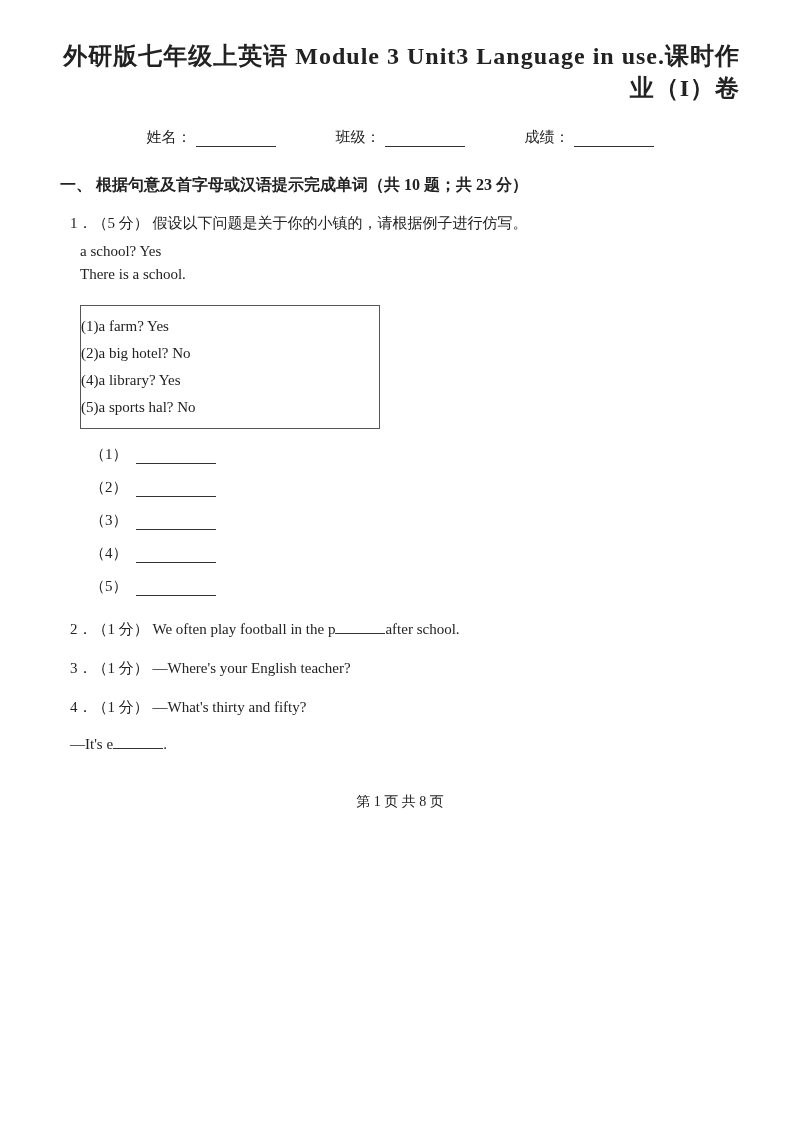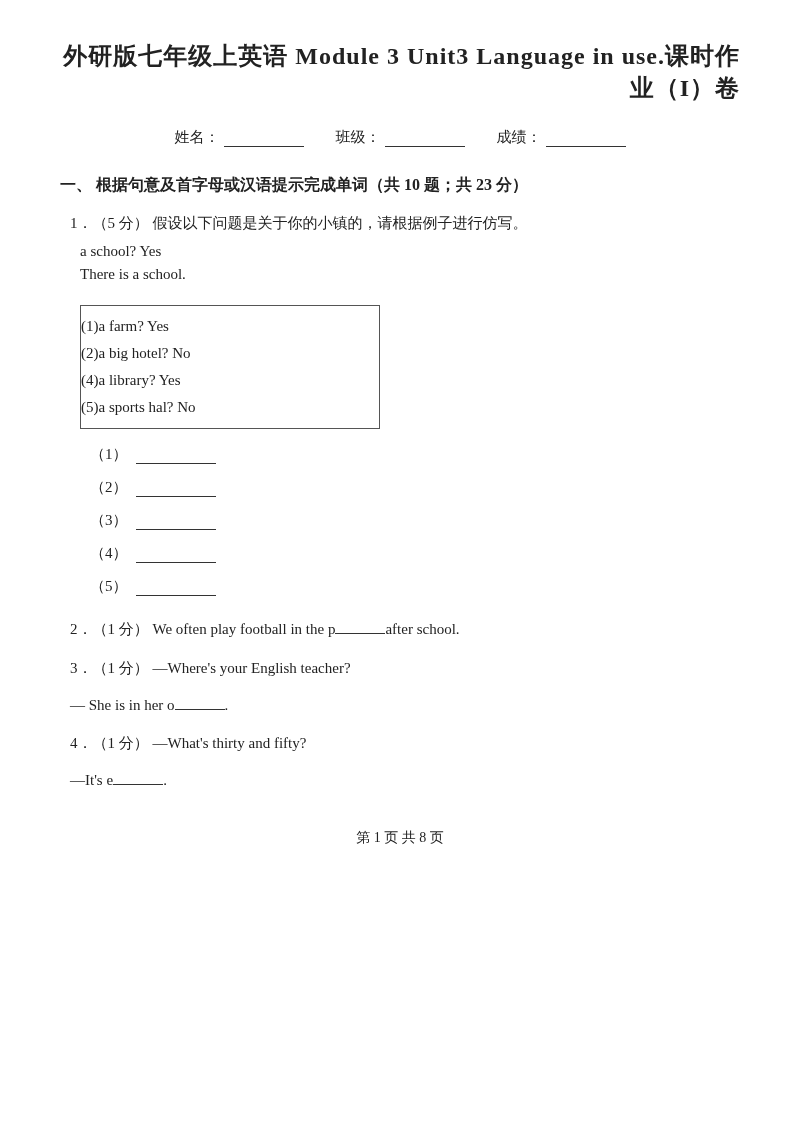--- a/index.html
+++ b/index.html
@@ -19,21 +19,21 @@
     .page-title {
       text-align: right;
       font-size: 24px;
       font-weight: bold;
       margin-bottom: 24px;
       letter-spacing: 1px;
     }
     .form-row {
       display: flex;
       justify-content: center;
-      gap: 32px;
+      gap: 60px;
       margin-bottom: 28px;
       font-size: 15px;
     }
     .form-field {
       display: inline-flex;
       align-items: center;
       gap: 4px;
     }
     .underline {
       display: inline-block;
@@ -163,23 +163,20 @@
     </div>
   </div>
 </div>
 
 <div class="question-block">
   <span>2．（1 分） We often play football in the p</span><span class="fill-blank-long"></span><span>after school.</span>
 </div>
 
 <div class="question-block">
   <div>3．（1 分） —Where's your English teacher?</div>
-  <div style="margin-top:14px;">
-    <span>— She is in her o</span><span class="fill-blank-long"></span><span>.</span>
-  </div>
 </div>
 
 <div class="question-block">
   <div>4．（1 分） —What's thirty and fifty?</div>
   <div style="margin-top:14px;">
     <span>—It's e</span><span class="fill-blank-long"></span><span>.</span>
   </div>
 </div>
 
 <div class="page-footer">第 1 页 共 8 页</div>

